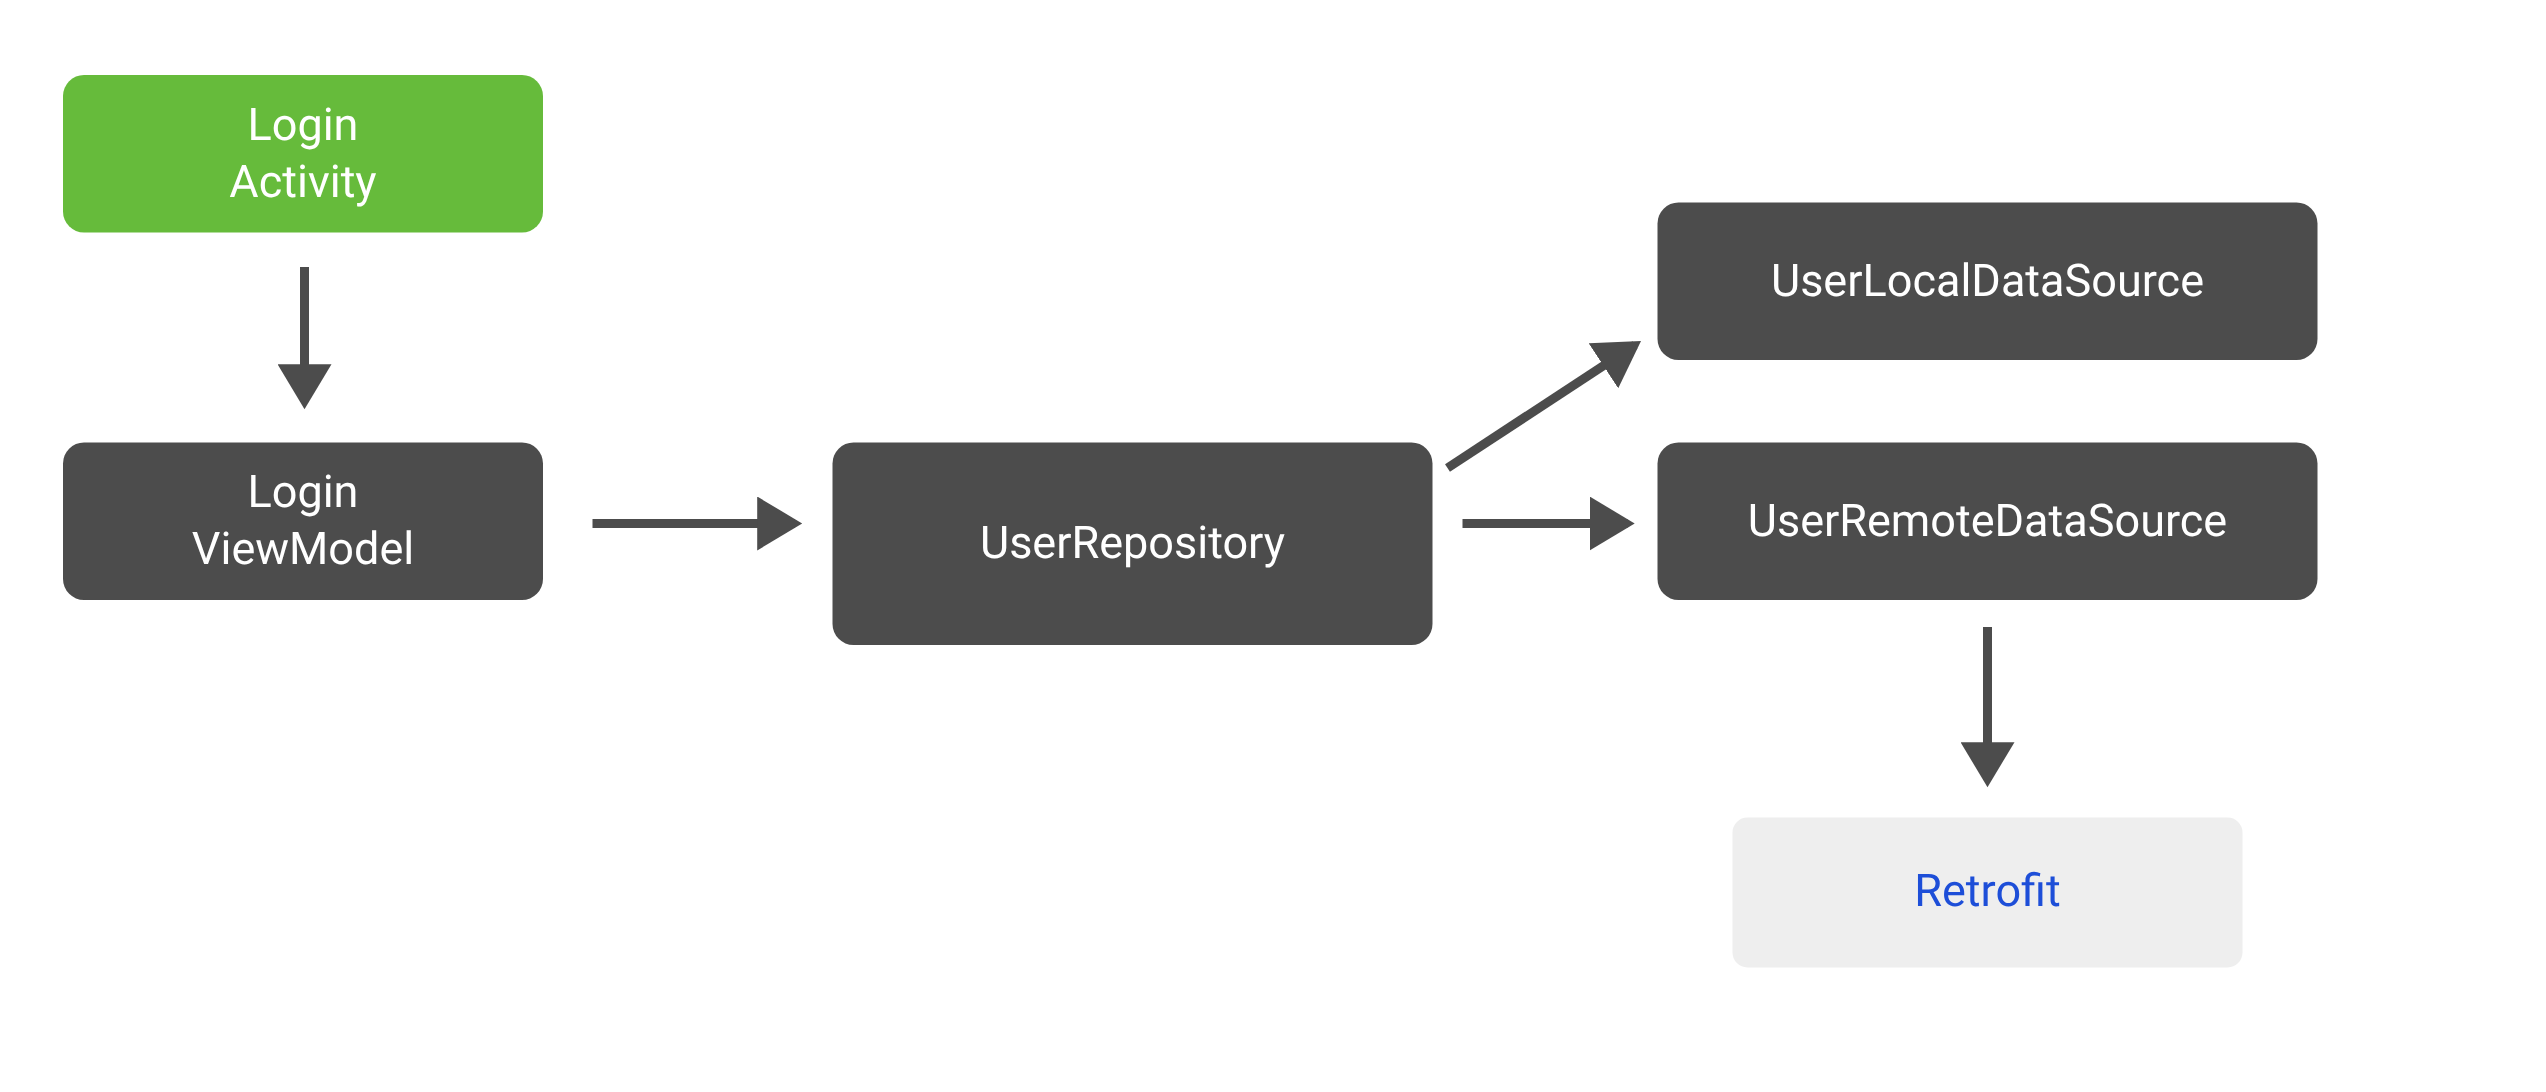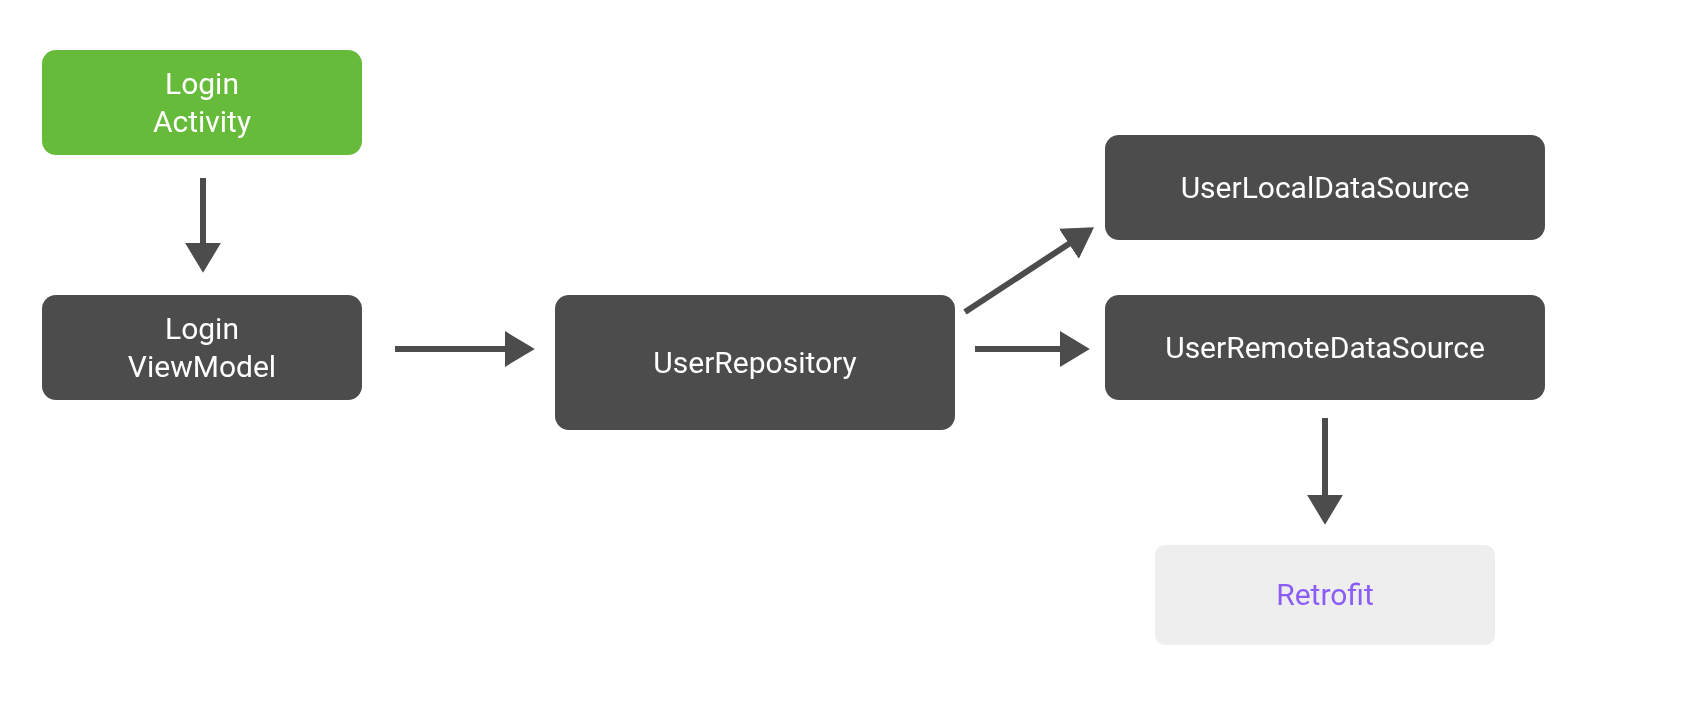--- a/index.html
+++ b/index.html
@@ -30,21 +30,21 @@
   .node.green {
     background: #66bb3b;
     color: #ffffff;
   }
   .node.dark {
     background: #4c4c4c;
     color: #ffffff;
   }
   .node.light {
     background: #eeeeee;
-    color: #8b5cf6;
+    color: #1d4ed8;
     border-radius: 10px;
   }
   svg.arrows {
     position: absolute;
     left: 0;
     top: 0;
     width: 1697px;
     height: 728px;
     pointer-events: none;
   }

